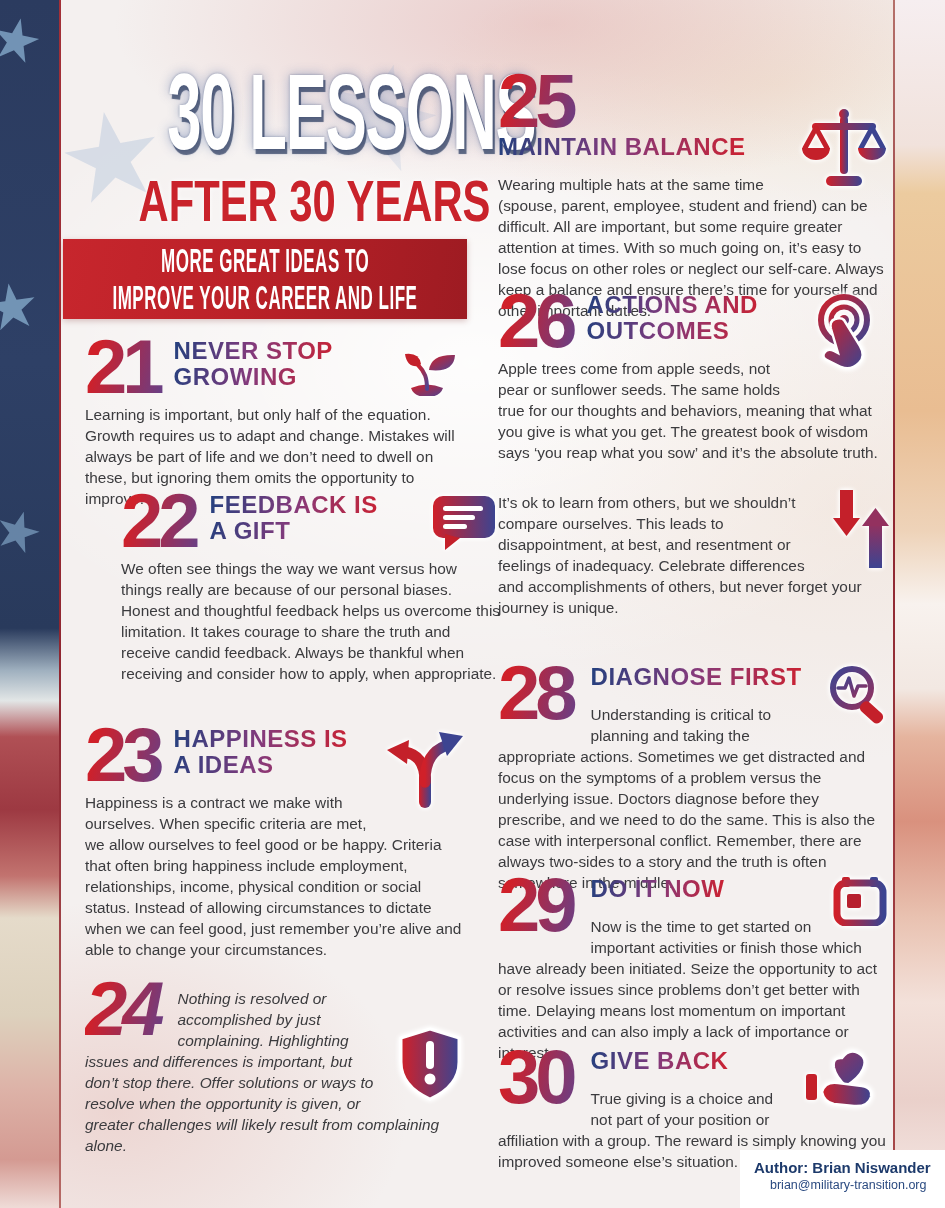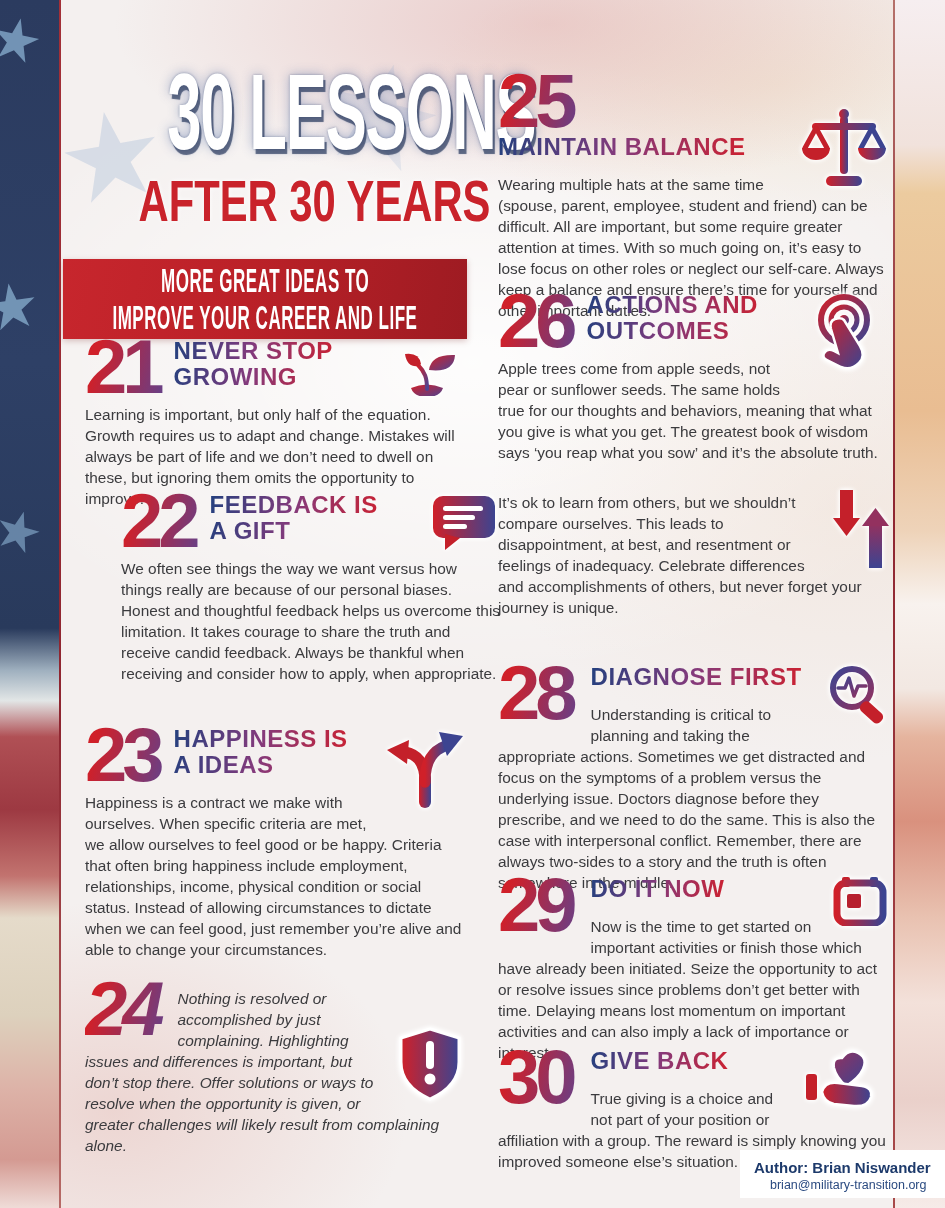--- a/index.html
+++ b/index.html
@@ -40,40 +40,40 @@
     font-weight:800;font-size:108px;line-height:1.0;color:#ffffff;white-space:nowrap;
     transform:scaleX(.57);transform-origin:50% 50%;letter-spacing:-2px;
     text-shadow:4px 5px 1px rgba(44,60,96,.75), 0 0 16px rgba(70,100,160,.45), 0 0 3px rgba(44,60,96,.5);}
   .subtitle{position:absolute;left:85px;top:172px;width:382px;text-align:center;z-index:2;
     font-weight:800;font-size:58px;line-height:1.0;color:#c9232b;white-space:nowrap;
     transform:scaleX(.72);transform-origin:50% 50%;letter-spacing:0px;
     text-shadow:0 0 6px rgba(255,255,255,.9);}
   .banner{position:absolute;left:63px;top:239px;width:404px;height:80px;z-index:2;
     background:linear-gradient(100deg,#c7262d 0%,#bb2128 45%,#9d1b22 100%);
     display:flex;flex-direction:column;justify-content:center;align-items:center;
-    box-shadow:0 2px 6px rgba(120,30,30,.25);margin-top:20px;}
+    box-shadow:0 2px 6px rgba(120,30,30,.25);}
   .banner .bline{font-weight:700;font-size:34px;line-height:1.08;color:#ffffff;white-space:nowrap;
     transform:scaleX(.5);transform-origin:50% 50%;letter-spacing:1px;}
   
   .lesson{position:absolute;z-index:2;}
   .num{font-weight:800;font-size:76px;line-height:58px;letter-spacing:-5px;
     background:linear-gradient(105deg,#d02029 15%,#93315f 60%,#5e4390 100%);
     -webkit-background-clip:text;background-clip:text;color:transparent;
     display:inline-block;padding-right:10px;}
   .numf{float:left;height:62px;margin-right:8px;}
   .numi{vertical-align:top;margin-right:4px;}
   h3.ltitle{margin:0 0 6px 0;font-weight:800;font-size:24px;line-height:26px;letter-spacing:.5px;
     background:linear-gradient(100deg,#24407e 0%,#833a7c 48%,#cc2130 100%);
     -webkit-background-clip:text;background-clip:text;color:transparent;display:inline-block;}
   h3.ltitle span{display:block;}
   .lbody{margin:8px 0 0 0;font-size:15.4px;line-height:21px;color:#3b3b3e;}
   .headrow{display:flex;align-items:flex-start;}
   .icon{float:right;filter:drop-shadow(0 0 2px #fff) drop-shadow(0 0 2px rgba(255,255,255,.9));}
   
-  .footer{position:absolute;left:740px;top:1150px;width:205px;height:48px;background:#ffffff;z-index:4;
+  .footer{position:absolute;left:740px;top:1150px;width:205px;height:58px;background:#ffffff;z-index:4;
     padding:8px 0 0 14px;box-sizing:border-box;}
   .footer .author{font-size:15px;font-weight:700;color:#1d3a6b;line-height:19px;}
   .footer .email{font-size:12.5px;color:#2a4a80;line-height:17px;padding-left:16px;}
 </style>
 </head>
 <body>
 
 <div class="left-strip">
   <span class="fstar" style="left:-10px;top:6px;font-size:58px;transform:rotate(12deg);">★</span>
   <span class="fstar" style="left:-16px;top:270px;font-size:62px;transform:rotate(-8deg);">★</span>

